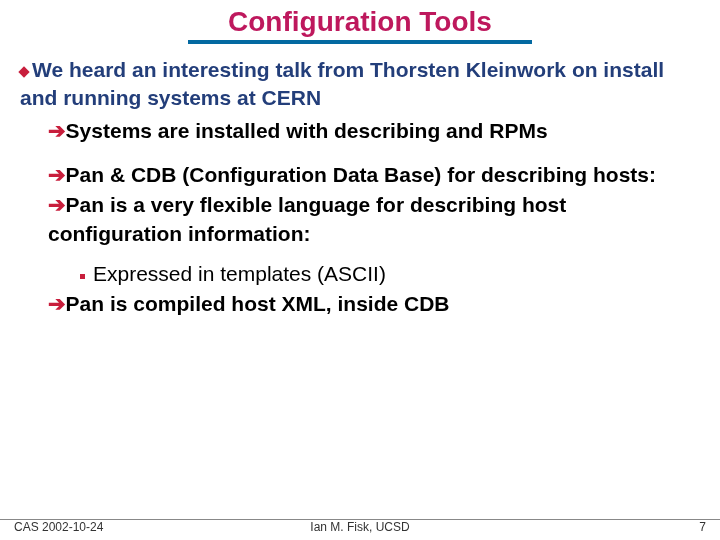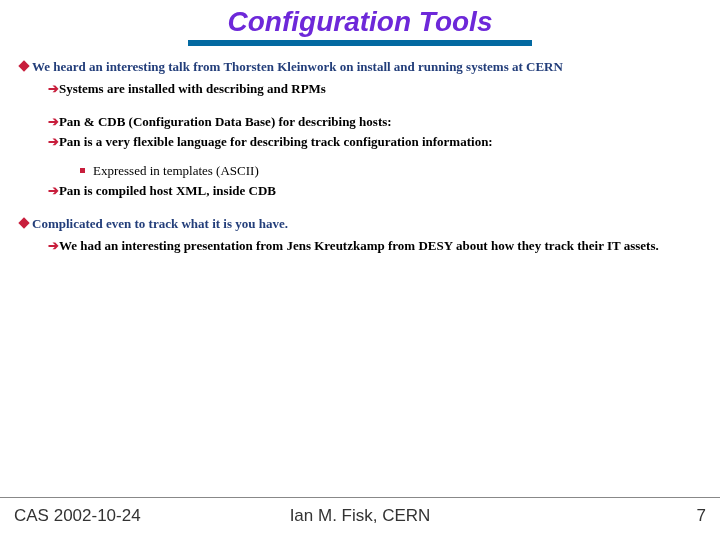--- a/index.html
+++ b/index.html
@@ -13,31 +13,29 @@
   }
   .title-wrap {
     text-align: center;
     padding-top: 6px;
     padding-bottom: 2px;
   }
   .title {
     display: inline-block;
     font-size: 28px;
     font-weight: bold;
-    font-style: italic;
-    color: #6d28d9;
-    border-bottom: 6px solid #0369a1;
+    color: #be185d;
+    border-bottom: 4px solid #0369a1;
     padding: 0 40px 2px 40px;
   }
   .content {
     padding: 10px 20px 0 20px;
-    font-size: 13px;
+    font-size: 21px;
     line-height: 1.35;
     color: #000;
-    font-family: Liberation Serif, serif;
   }
   .lvl1 {
     margin-bottom: 4px;
   }
   .lvl1-text { color: #233e7a; font-weight: bold; }
   .diamond {
     display: inline-block;
     width: 8px; height: 8px;
     background: #c81e3c;
     transform: rotate(45deg);
@@ -66,23 +64,23 @@
     width: 5px; height: 5px;
     background: #c81e3c;
     margin-right: 8px;
     vertical-align: 2px;
   }
   .block { margin-bottom: 16px; }
   .footer {
     position: absolute;
     bottom: 6px;
     left: 0; right: 0;
-    padding: 8px 14px;
+    padding: 0 14px;
     border-top: 1px solid #888;
-    font-size: 17px;
+    font-size: 12px;
     color: #333;
     display: flex;
     justify-content: space-between;
   }
   .footer-center {
     position: absolute;
     left: 0; right: 0;
     text-align: center;
   }
 </style>
@@ -102,38 +100,30 @@
     <div class="lvl2">
       <span class="arrow">➔</span><span>Systems are installed with describing and RPMs</span>
     </div>
   </div>
 
   <div class="block">
     <div class="lvl2">
       <span class="arrow">➔</span><span>Pan &amp; CDB (Configuration Data Base) for describing hosts:</span>
     </div>
     <div class="lvl2">
-      <span class="arrow">➔</span><span>Pan is a very flexible language for describing track configuration information:</span>
+      <span class="arrow">➔</span><span>Pan is a very flexible language for describing host configuration information:</span>
     </div>
     <div class="lvl3">
       <span class="sq"></span><span>Expressed in templates (ASCII)</span>
     </div>
     <div class="lvl2">
       <span class="arrow">➔</span><span>Pan is compiled host XML, inside CDB</span>
     </div>
   </div>
 
-  <div class="block">
-    <div class="lvl1">
-      <span class="diamond"></span><span class="lvl1-text">Complicated even to track what it is you have.</span>
-    </div>
-    <div class="lvl2">
-      <span class="arrow">➔</span><span>We had an interesting presentation from Jens Kreutzkamp from DESY about how they track their IT assets.</span>
-    </div>
-  </div>
 
 </div>
 
 <div class="footer">
   <span>CAS 2002-10-24</span>
-  <span class="footer-center">Ian M. Fisk, CERN</span>
+  <span class="footer-center">Ian M. Fisk, UCSD</span>
   <span>7</span>
 </div>
 
 </body></html>

